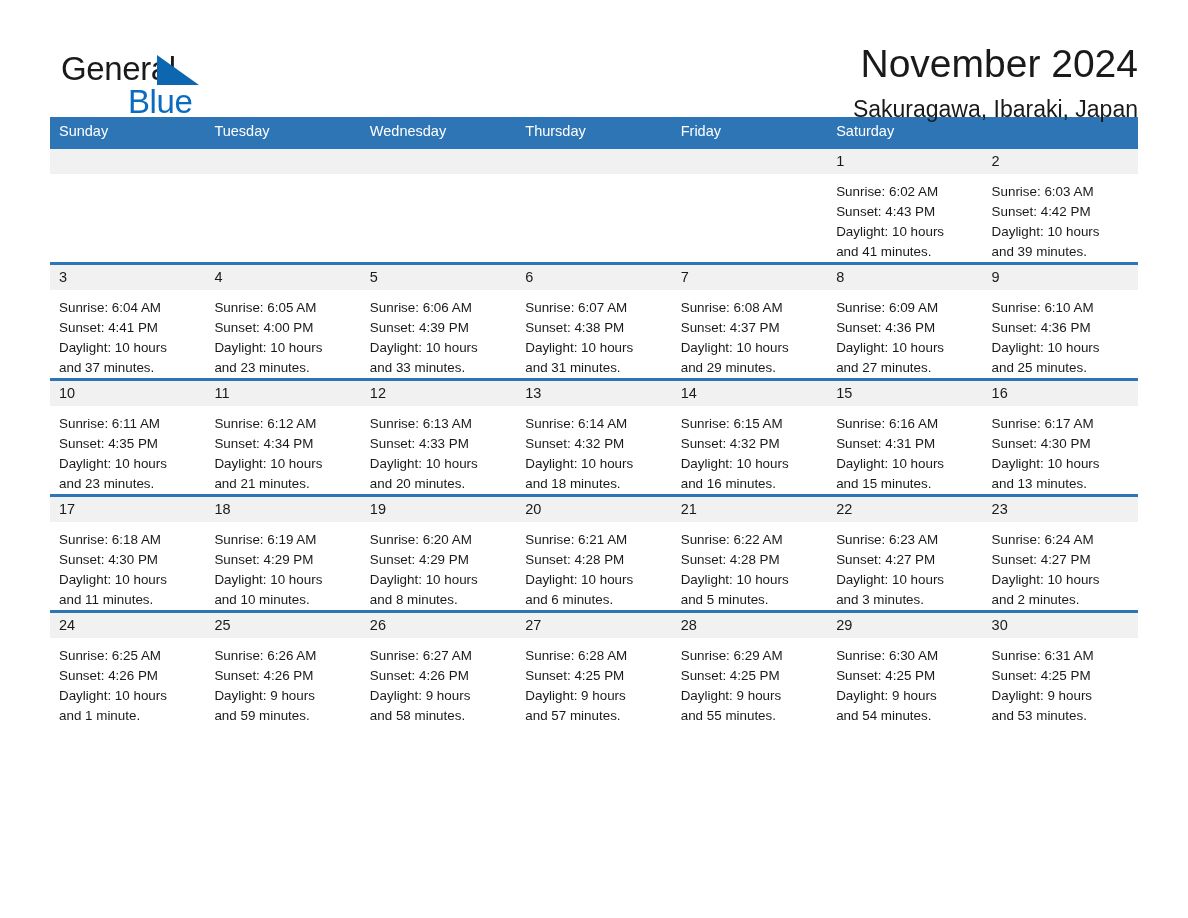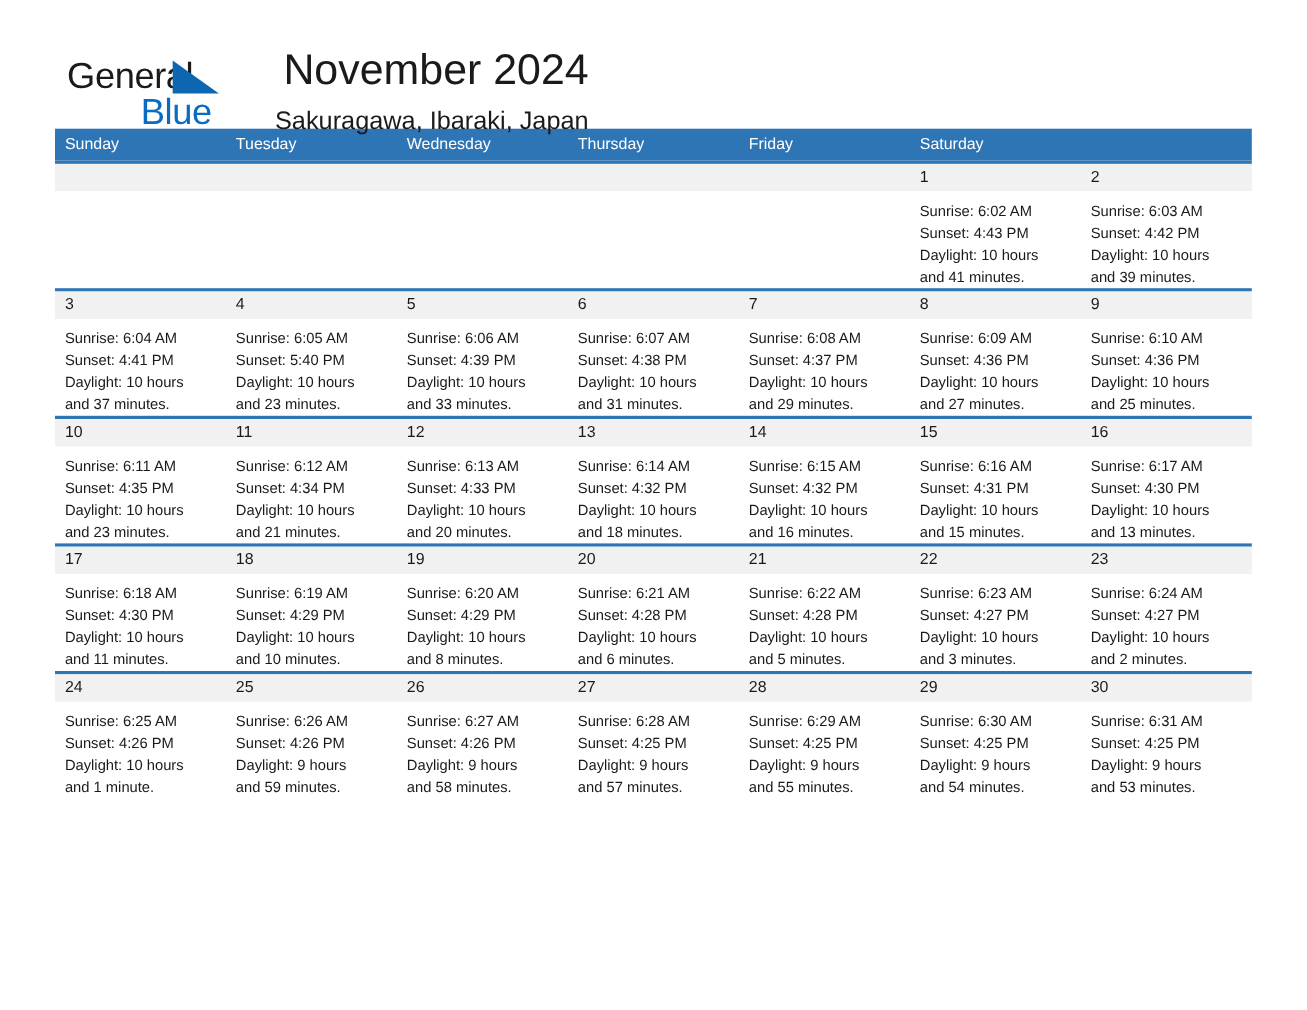--- a/index.html
+++ b/index.html
@@ -19,20 +19,21 @@
     position: relative;
     width: 1188px;
     height: 918px;
     padding: 0 50px;
   }
 
   
   .header {
     display: flex;
     align-items: flex-start;
+    justify-content: space-between;
     padding-top: 44px;
     height: 112px;
   }
   .logo {
     position: relative;
     width: 200px;
     height: 76px;
     user-select: none;
   }
   .logo-general {
@@ -229,21 +230,21 @@
       </div>
       <div class="info-row">
         <div class="cell-info">
           <div>Sunrise: 6:04 AM</div>
           <div>Sunset: 4:41 PM</div>
           <div>Daylight: 10 hours</div>
           <div>and 37 minutes.</div>
         </div>
         <div class="cell-info">
           <div>Sunrise: 6:05 AM</div>
-          <div>Sunset: 5:40 PM</div>
+          <div>Sunset: 4:00 PM</div>
           <div>Daylight: 10 hours</div>
           <div>and 23 minutes.</div>
         </div>
         <div class="cell-info">
           <div>Sunrise: 6:06 AM</div>
           <div>Sunset: 4:39 PM</div>
           <div>Daylight: 10 hours</div>
           <div>and 33 minutes.</div>
         </div>
         <div class="cell-info">

